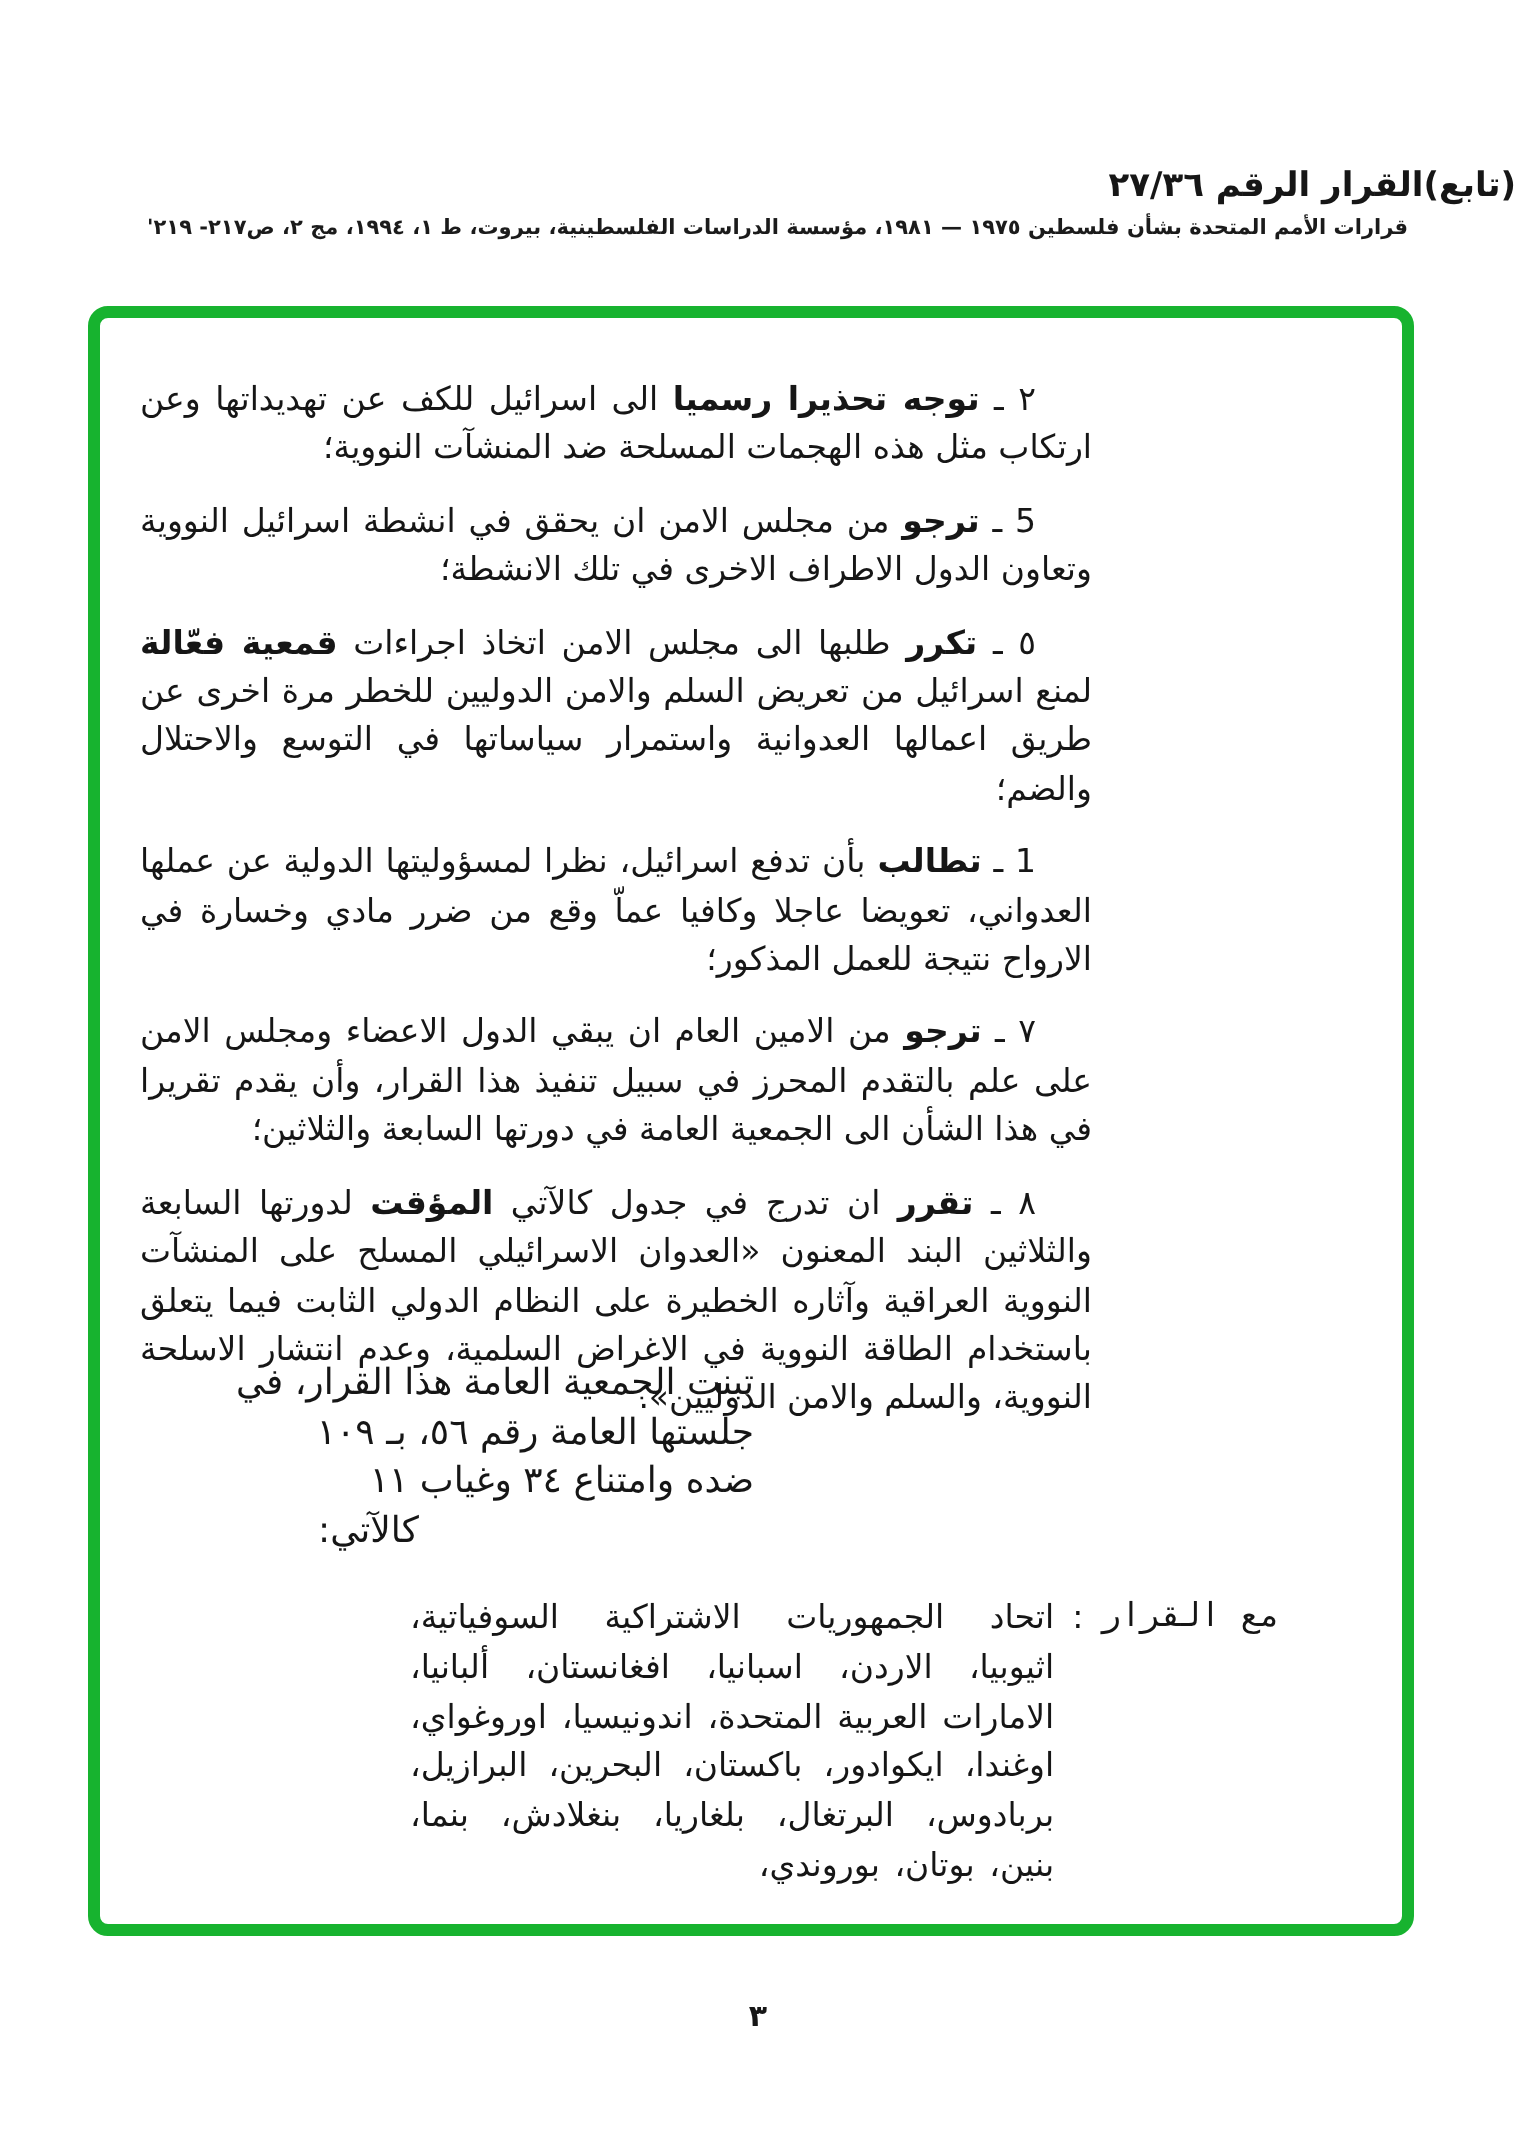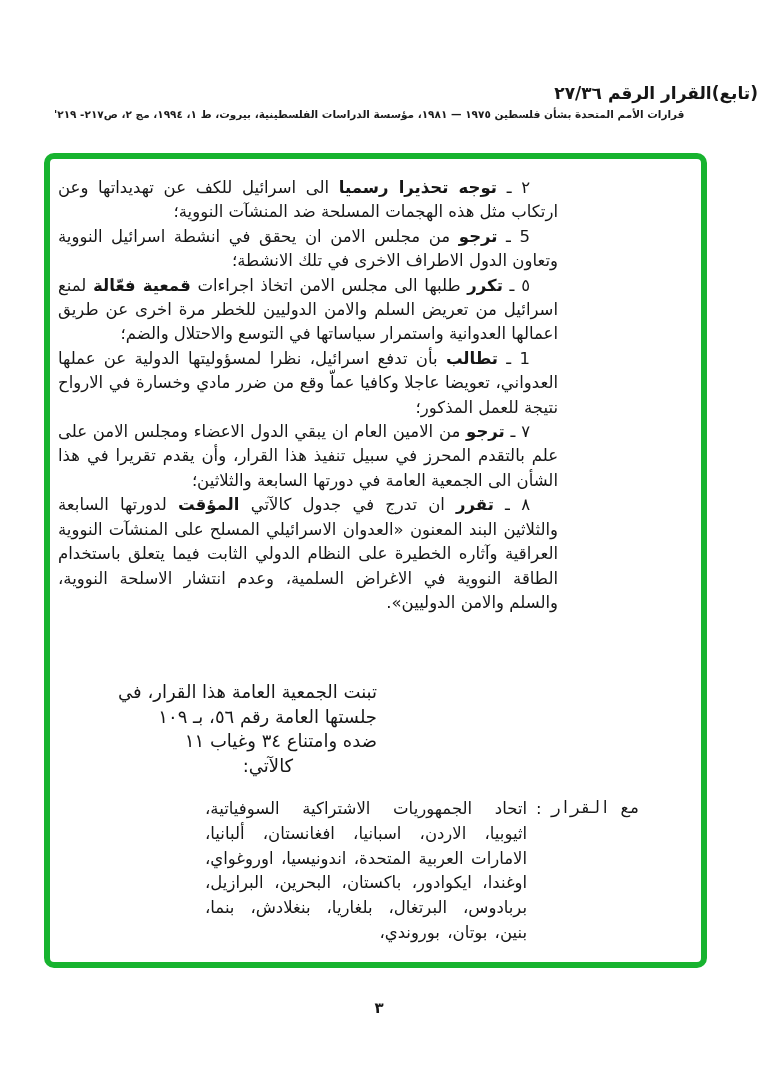--- a/index.html
+++ b/index.html
@@ -11,44 +11,44 @@
     color:#161616;
     overflow:hidden;
   }
   .page-title{
     position:absolute;top:83px;left:68px;width:690px;
     direction:rtl;text-align:right;
     font-weight:bold;font-size:17px;letter-spacing:0.5px;
   }
   .citation{
     position:absolute;top:108px;left:54px;width:650px;
-    direction:rtl;text-align:left;
+    direction:rtl;text-align:right;
     font-weight:bold;font-size:10.5px;color:#1b1b1b;
   }
   .highlight-frame{
     position:absolute;left:44px;top:153px;width:663px;height:815px;
     box-sizing:border-box;
     border:6px solid #17b32f;
     border-radius:10px;
     pointer-events:none;
   }
   .main-text{
     position:absolute;top:176px;right:200px;width:500px;
     direction:rtl;text-align:justify;
     font-size:16.5px;line-height:24.4px;
   }
-  .para{text-indent:28px;margin:0;}
+  .para{text-indent:28px;margin:12px;}
   .para .b{font-weight:bold;}
   .adoption-note{
     position:absolute;top:680px;right:381px;width:230px;
     direction:rtl;text-align:right;
     font-size:18px;line-height:24.6px;
   }
   .adoption-note .line{white-space:nowrap;}
-  .adoption-note .line.last{padding-left:12px;text-align:center;}
+  .adoption-note .line.last{padding-left:12px;text-align:left;}
   .vote-block{
     position:absolute;top:797px;right:118px;width:474px;
     direction:rtl;
     display:flex;align-items:flex-start;
     font-size:16.5px;line-height:24.8px;
   }
   .vote-label{white-space:nowrap;flex:0 0 auto;font-family:Liberation Mono, monospace;}
   .vote-colon{flex:0 0 auto;margin:0 9px 0 9px;}
   .vote-countries{flex:1 1 auto;text-align:justify;word-spacing:2px;margin-left:39px;}
   .page-number{

